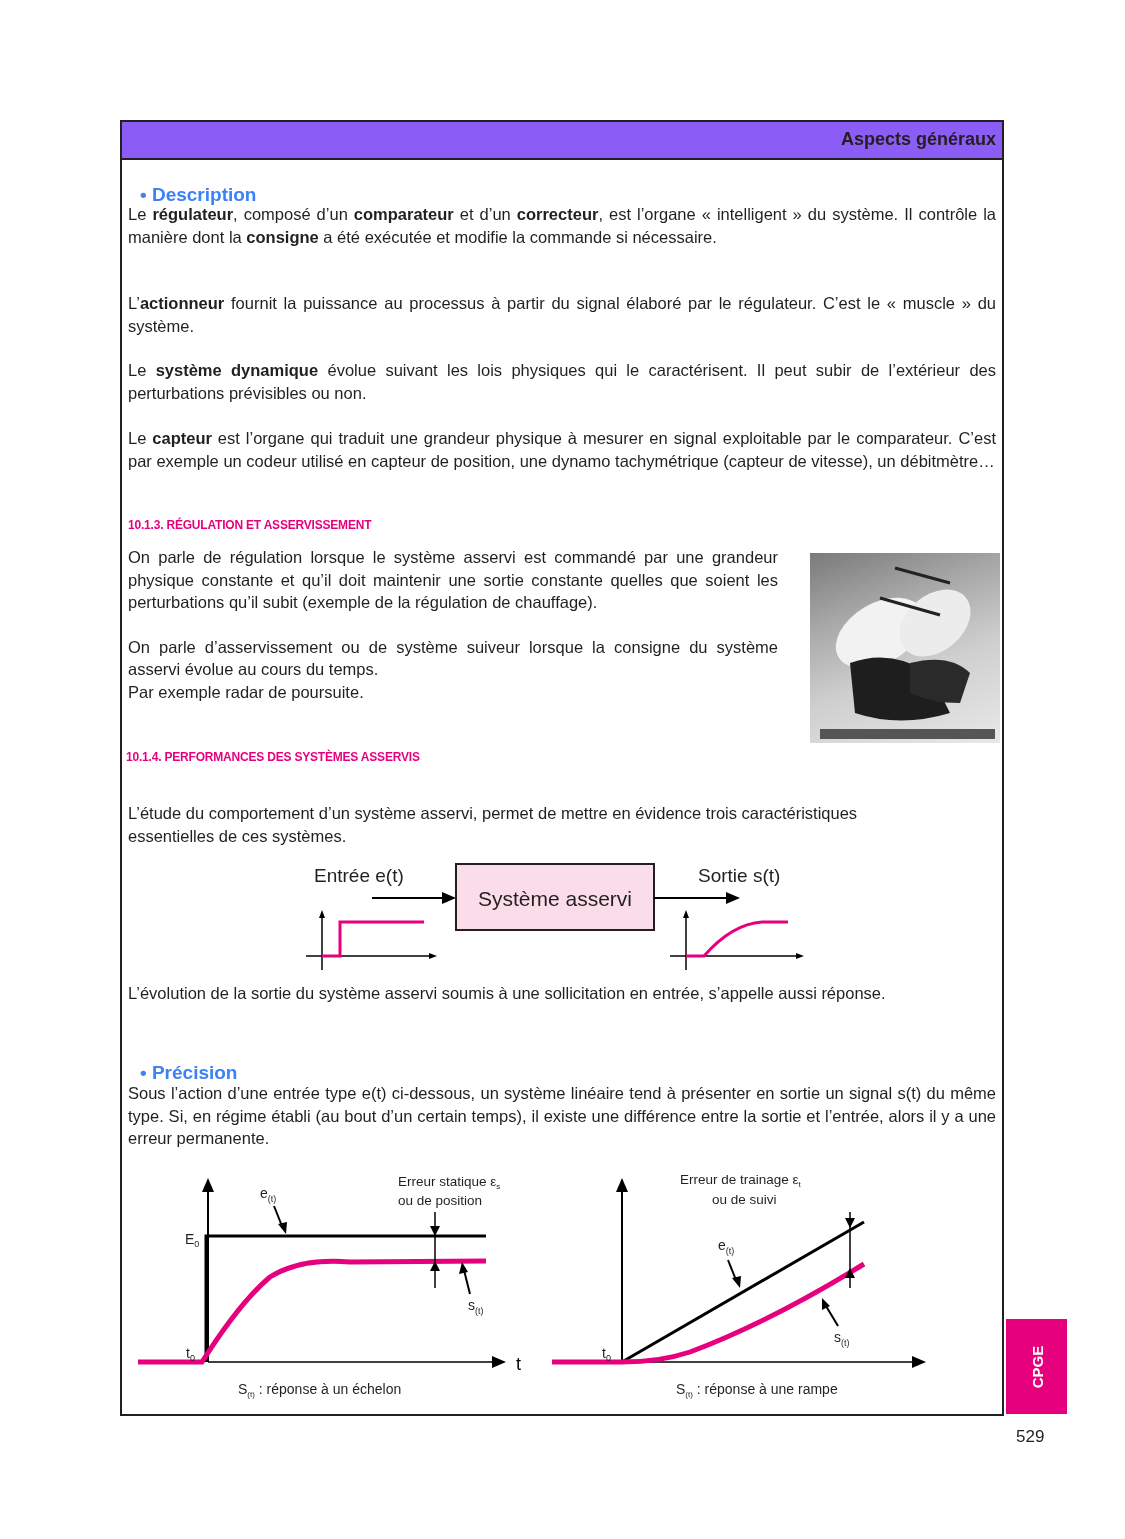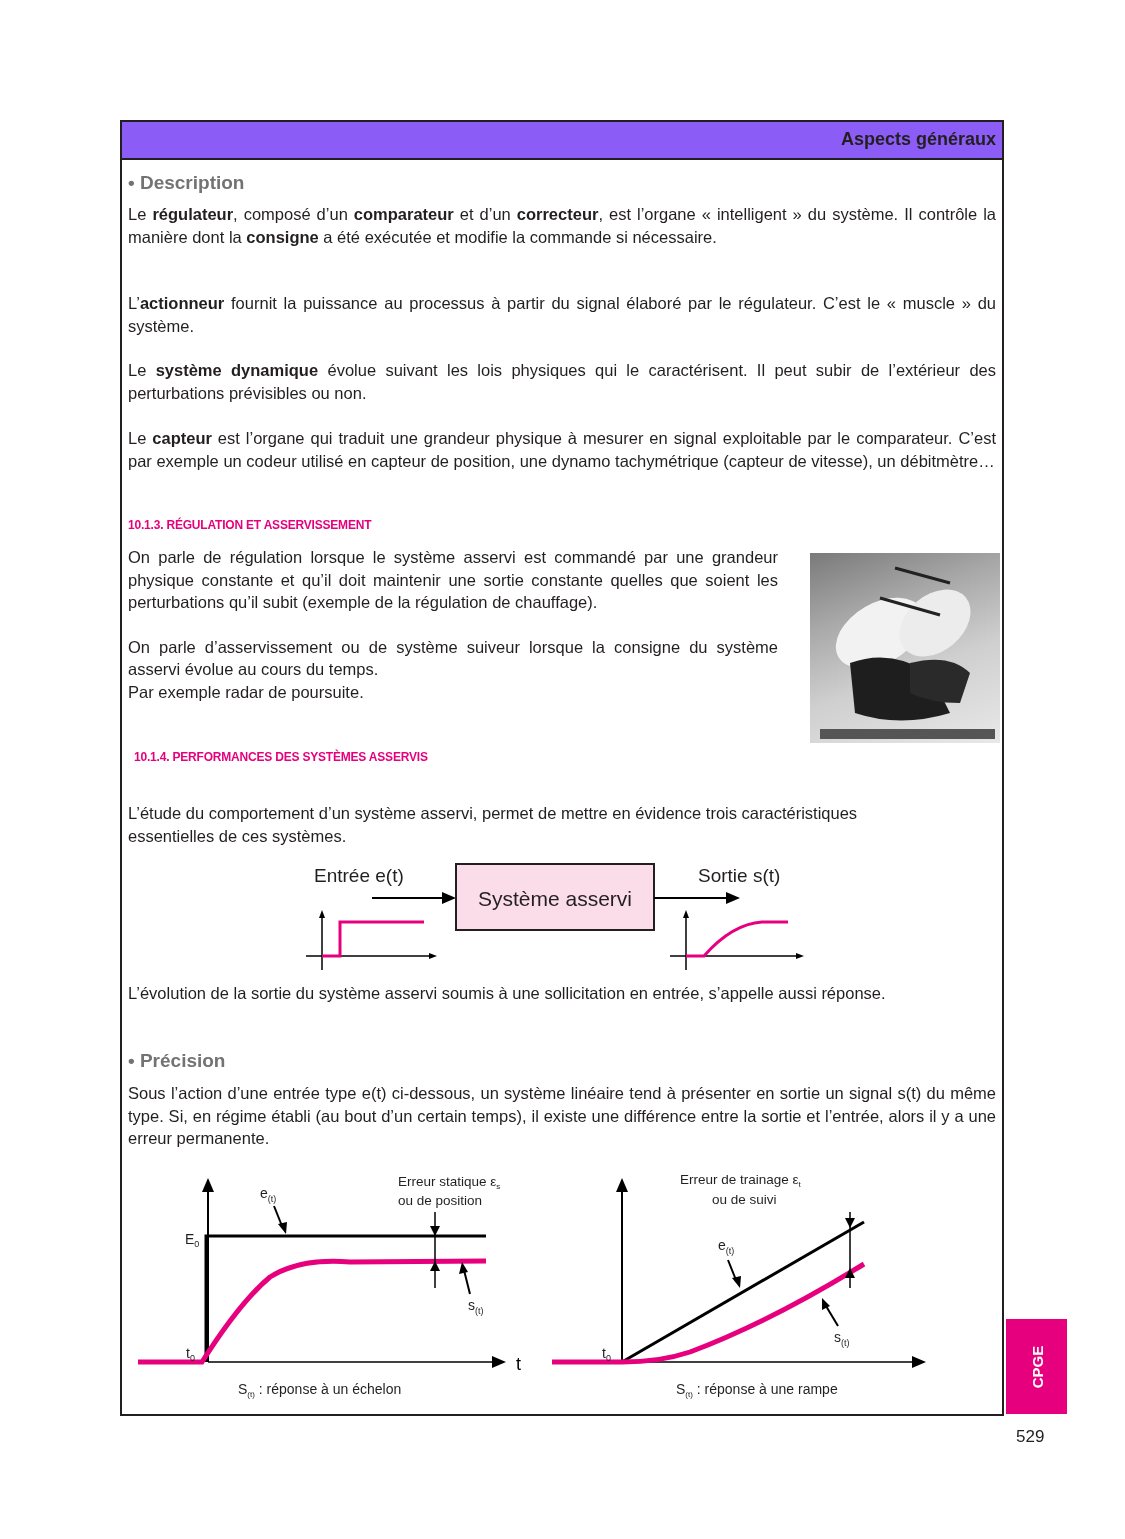--- a/index.html
+++ b/index.html
@@ -1,20 +1,20 @@
 <!DOCTYPE html>
 <html><head>
 <meta charset="utf-8">
 <style>
   html, body { margin: 0; padding: 0; background: #ffffff; }
   body { width: 1125px; height: 1539px; position: relative; font-family: "Liberation Sans", sans-serif; color: #231f20; }
   .frame { position: absolute; left: 120px; top: 120px; width: 884px; height: 1296px; border: 2px solid #231f20; box-sizing: border-box; }
   .header-bar { position: absolute; left: 0; top: 0; right: 0; height: 38px; background: #8b5cf6; border-bottom: 2px solid #231f20; box-sizing: border-box; }
   .header-title { position: absolute; right: 6px; top: 7px; font-size: 18px; font-weight: bold; color: #231f20; }
-  .bullet-title { color: #737373; font-weight: bold; font-size: 19px; margin: 0; }
+  .bullet-title { color: #3b82f6; font-weight: bold; font-size: 19px; margin: 12px; }
   .sec-title { color: #e6007e; font-weight: bold; font-size: 12px; margin: 0; letter-spacing: -0.2px; }
   p { margin: 0; font-size: 16.5px; line-height: 22.5px; text-align: justify; }
   .abs { position: absolute; }
   .figure-radar { position: absolute; left: 688px; top: 431px; width: 190px; height: 190px; background: linear-gradient(160deg, #7a7a7a 0%, #a8a8a8 30%, #cfcfcf 60%, #e8e8e8 100%); overflow: hidden; }
   .side-tab { position: absolute; left: 1006px; top: 1319px; width: 61px; height: 95px; background: #e6007e; }
   .side-tab-text { position: absolute; left: 50%; top: 50%; transform: translate(-50%,-50%) rotate(-90deg); color: #ffffff; font-weight: bold; font-size: 15px; white-space: nowrap; }
   .page-number { position: absolute; left: 968px; top: 1427px; font-size: 17px; color: #231f20; margin-left: 48px; }
   svg text { font-family: "Liberation Sans", sans-serif; }
 </style>
 </head>
@@ -54,21 +54,21 @@
       <ellipse cx="70" cy="80" rx="48" ry="30" fill="#f2f2f2" transform="rotate(-30 70 80)"></ellipse>
       <ellipse cx="125" cy="70" rx="40" ry="28" fill="#ececec" transform="rotate(-40 125 70)"></ellipse>
       <path d="M40 110 Q80 95 120 120 L140 160 Q90 175 45 160 Z" fill="#1e1e1e"></path>
       <path d="M100 110 Q140 100 160 120 L150 150 Q120 150 100 140 Z" fill="#2a2a2a"></path>
       <line x1="85" y1="15" x2="140" y2="30" stroke="#222" stroke-width="3"></line>
       <line x1="70" y1="45" x2="130" y2="62" stroke="#222" stroke-width="3"></line>
       <rect x="10" y="176" width="175" height="10" fill="#555"></rect>
     </svg>
   </div>
 
-  <div class="abs" style="left:12px; top:628px;">
+  <div class="abs" style="left:4px; top:628px;">
     <h3 class="sec-title">10.1.4. PERFORMANCES DES SYSTÈMES ASSERVIS</h3>
   </div>
   <div class="abs" style="left:6px; width:760px; top:680px;">
     <p style="text-align:left;">L’étude du comportement d’un système asservi, permet de mettre en évidence trois caractéristiques essentielles de ces systèmes.</p>
   </div>
 
   <svg class="abs" style="left:170px; top:728px;" width="520" height="130" viewBox="0 0 520 130">
     <text x="22" y="32" font-size="19" fill="#231f20">Entrée e(t)</text>
     <line x1="80" y1="48" x2="152" y2="48" stroke="#000" stroke-width="2"></line>
     <polygon points="164,48 150,42 150,54" fill="#000"></polygon>

